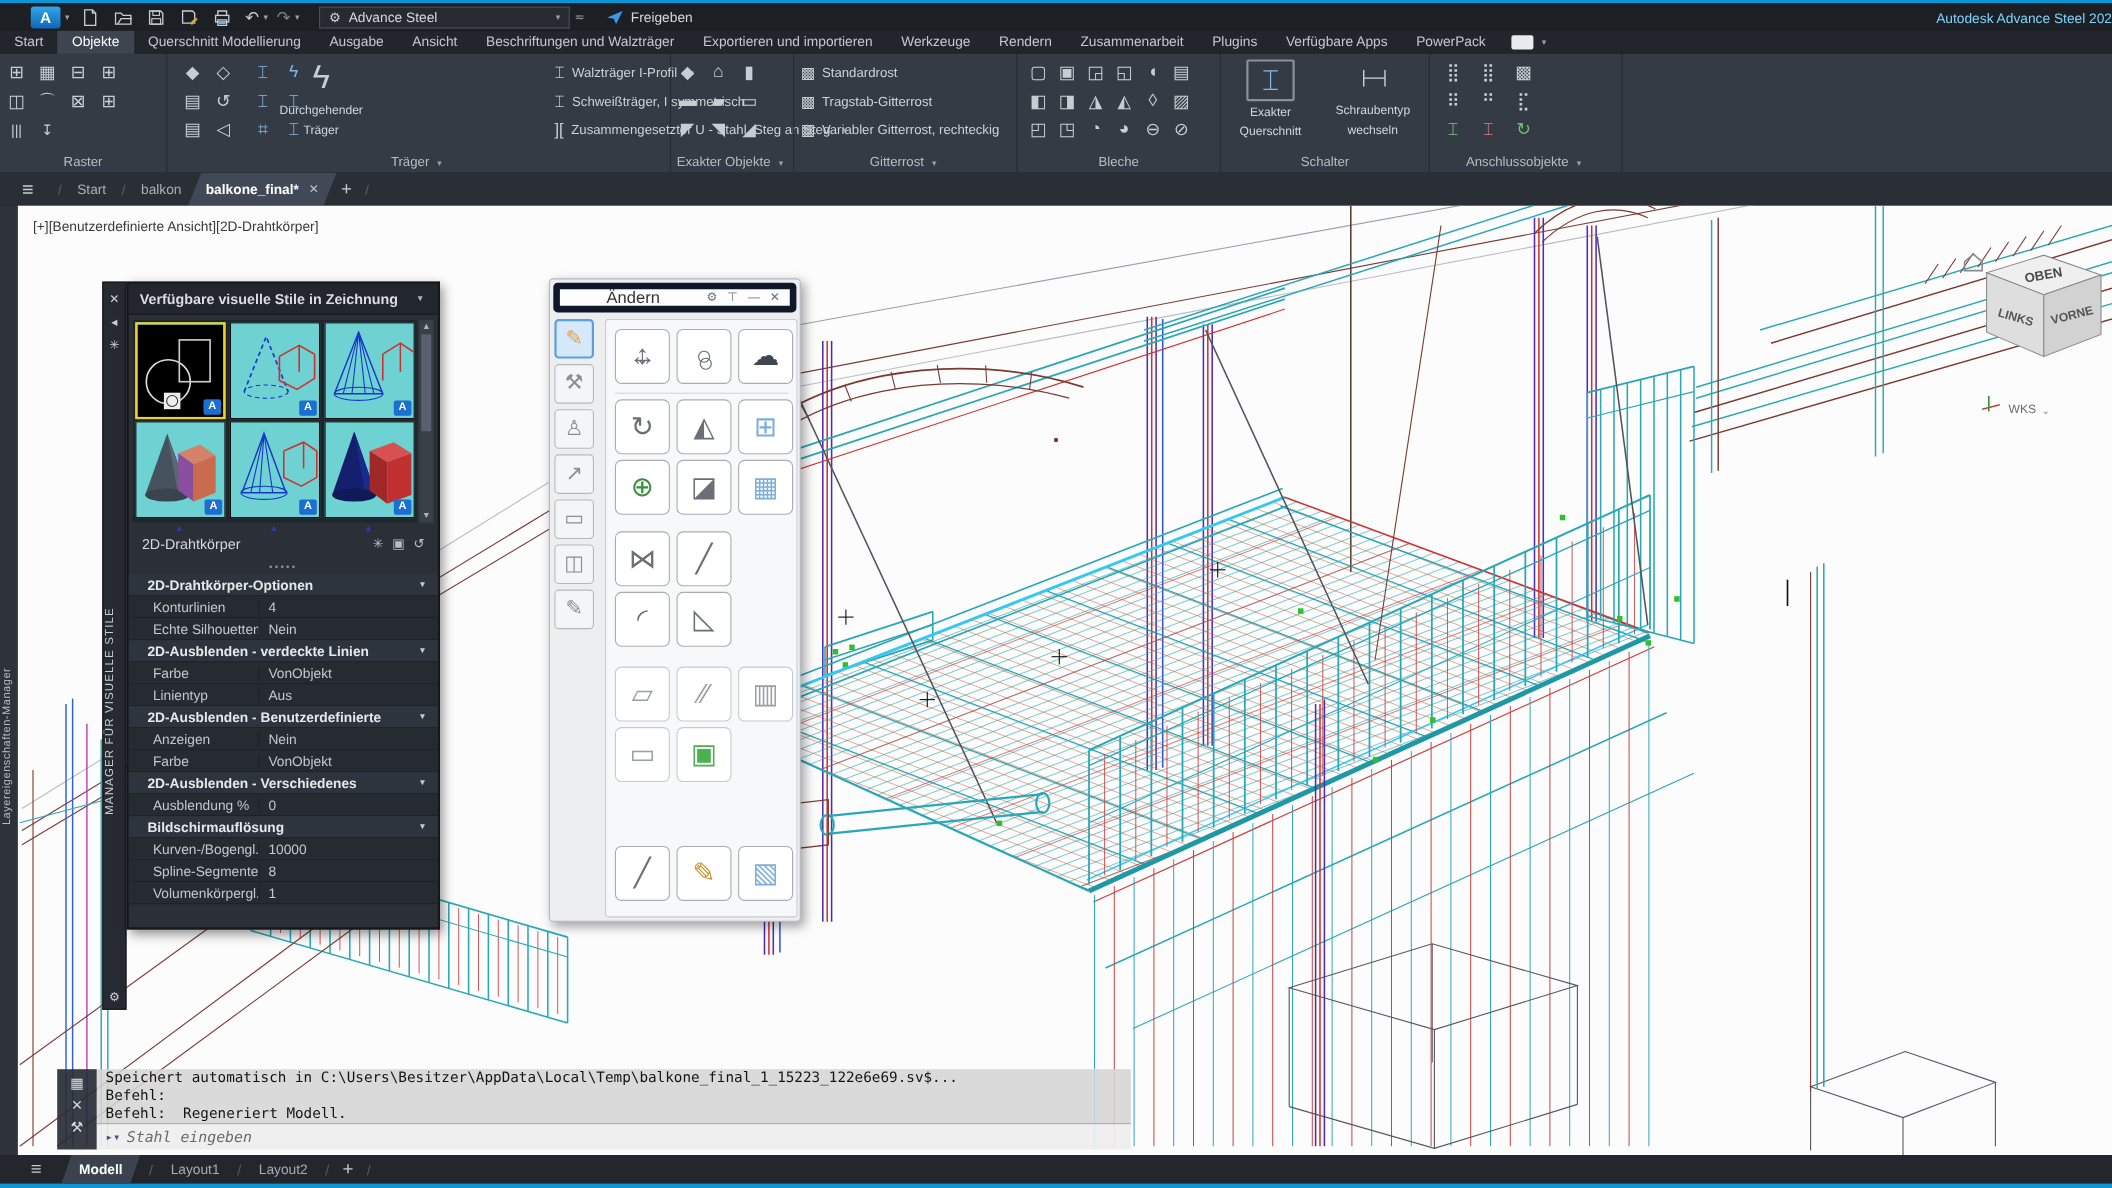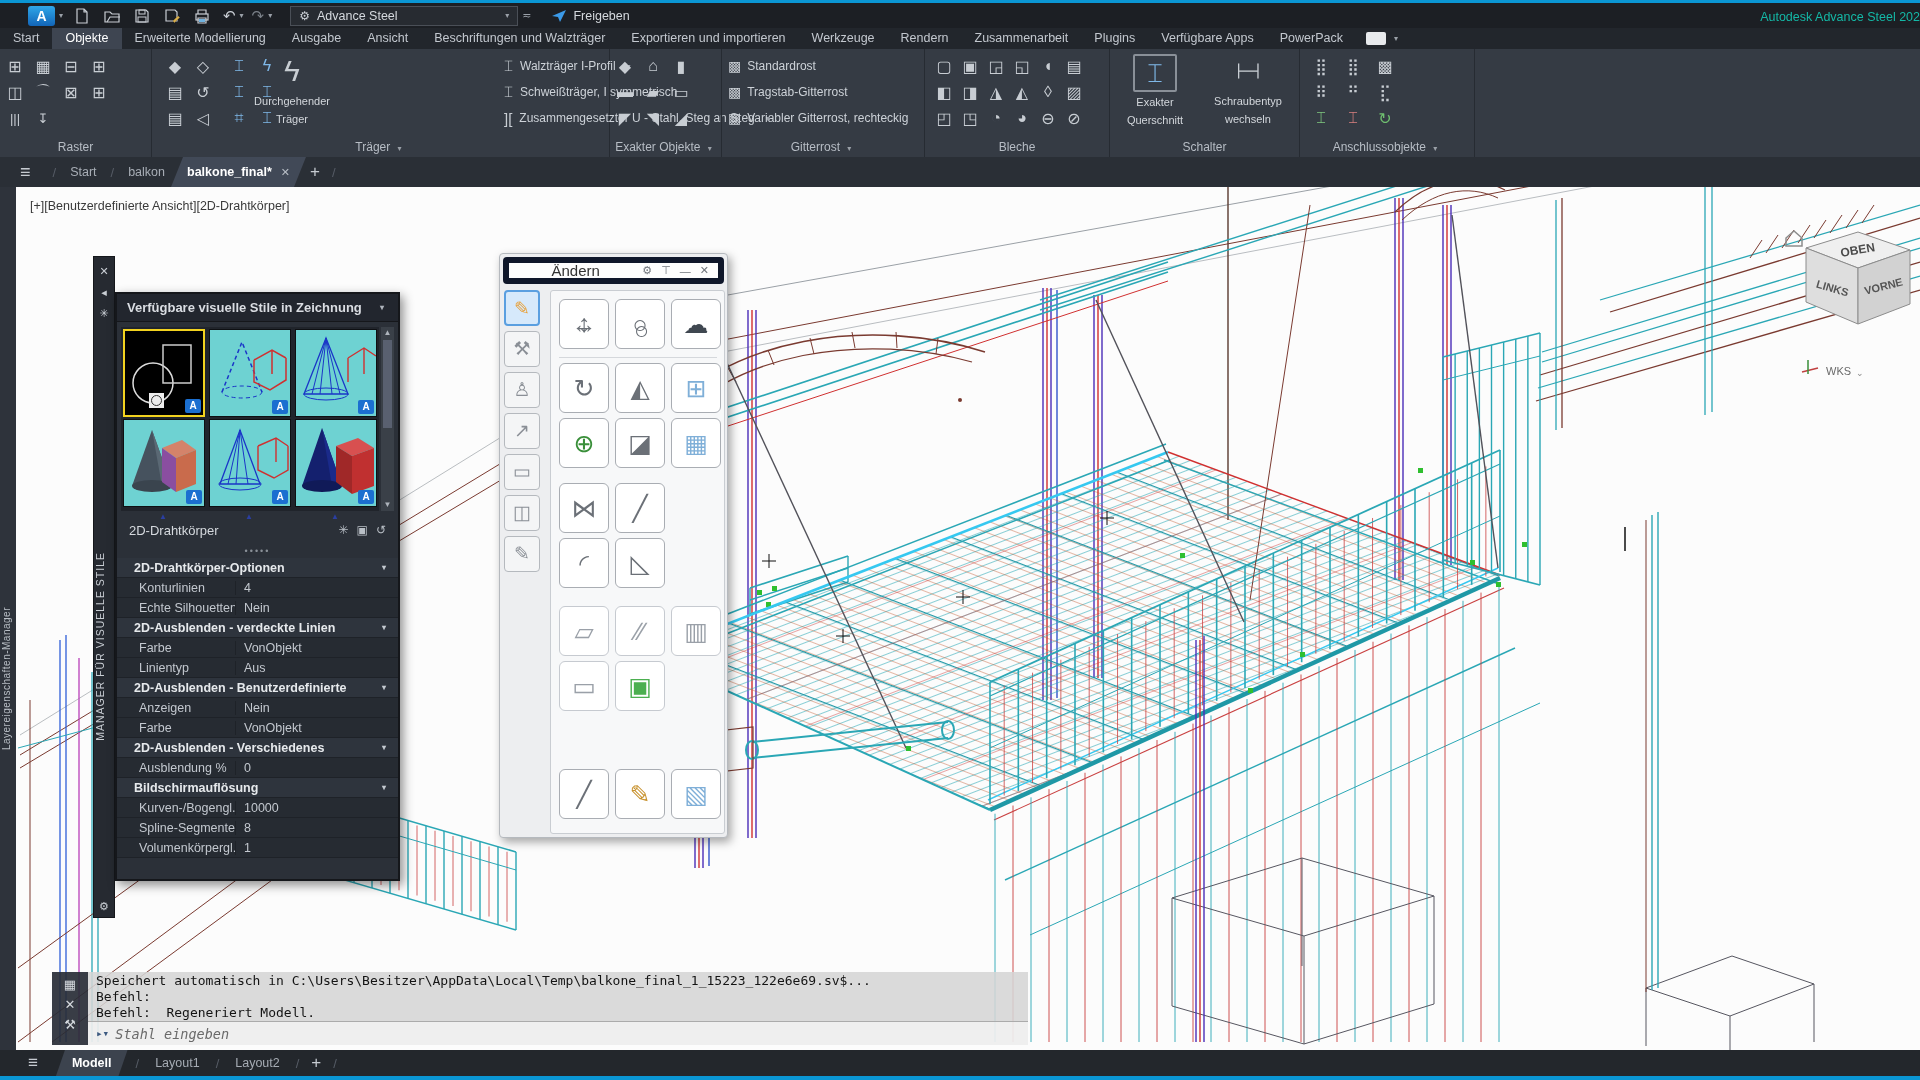--- a/index.html
+++ b/index.html
@@ -15,21 +15,21 @@
           background:linear-gradient(180deg,#2FA7E8,#1265B8); color:#fff; font-weight:bold;
           font-size:14px; text-align:center; line-height:20px; }
   .caret { font-size:8px; color:#9AA0A8; margin:0 4px; }
   .qicon { width:16px; height:16px; margin:0 7px; display:inline-block; }
   .qicon svg { display:block; }
   .wsbox { display:flex; align-items:center; height:20px; margin-left:14px; padding:0 8px;
            width:228px; border:1px solid #4A4F57; background:#272B31; color:#D5D9DE; font-size:12.5px; }
   .wsbox .gear { margin-right:7px; color:#C9CED4; font-size:12px; }
   .wsbox .wscaret { margin-left:auto; font-size:8px; color:#9AA0A8; }
   .share { display:flex; align-items:center; margin-left:16px; color:#D5D9DE; font-size:12.5px; }
-  .apptitle { right:0; top:7px; color:#14b8a6; font-size:12.5px; white-space:nowrap; }
+  .apptitle { right:0; top:7px; color:#7dd3fc; font-size:12.5px; white-space:nowrap; }
 
   
   #ribbontabs { left:0; top:28px; width:1920px; height:21px; background:#22262C;
                 display:flex; align-items:stretch; color:#C3C8CF; font-size:12.5px; }
   #ribbontabs .rtab { padding:0 13px; line-height:21px; cursor:default; white-space:nowrap; }
   #ribbontabs .rtab.active { background:#3E4551; color:#FFFFFF; }
   #ribbontabs .rtab-ov { margin-left:10px; display:flex; align-items:center; gap:4px; }
   .ovbox { width:20px; height:13px; background:#E8EAED; border-radius:2px; }
 
   
@@ -73,21 +73,21 @@
   #vplabel { left:30px; top:199px; color:#3A3A3A; font-size:12.5px; }
 
   
   #vspal-strip { left:93px; top:256px; width:22px; height:662px; background:#262A31;
                  border:1px solid #15171B; color:#C9CED4; }
   #vspal-strip .sic { display:block; text-align:center; font-size:11px; margin-top:8px; }
   #vspal-strip .vtitle { position:absolute; top:295px; left:0; width:20px; text-align:center;
                  color:#C9CED4; font-size:10.5px; letter-spacing:1px; writing-mode:vertical-rl;
                  transform:rotate(180deg); white-space:nowrap; }
   #vspal { left:115px; top:256px; width:285px; height:589px; background:#2B3038;
-           border:2px solid #15171B; box-shadow:3px 4px 10px rgba(0,0,0,.45);margin-top:36px; }
+           border:2px solid #15171B; box-shadow:3px 4px 10px rgba(0,0,0,.45); }
   #vspal .hd { height:28px; background:#22262E; border-bottom:1px solid #15171B; display:flex;
                align-items:center; color:#DADDE2; font-weight:bold; font-size:13px; padding:0 10px; }
   #vspal .hd .caret { margin-left:auto; color:#AEB4BC; }
   .thumbwrap { position:absolute; left:4px; top:33px; width:258px; height:184px; background:#20242B; }
   .thumb { position:absolute; width:82px; height:88px; background:#6ED2D2; border:1px solid #0E1013; }
   .thumb.sel { border:2px solid #F2D21F; }
   .thumb svg { display:block; }
   .abadge { position:absolute; right:2px; bottom:2px; width:16px; height:14px; background:#1B6FD0;
             border-radius:2px; color:#fff; font-size:10px; font-weight:bold; text-align:center; line-height:14px; }
   .tmark { position:absolute; top:218px; font-size:8px; color:#2B3FA0; }
@@ -206,21 +206,21 @@
         </svg>
       <span>Freigeben</span>
     </div>
   </div>
   <div class="abs apptitle">Autodesk Advance Steel 202</div>
 </div>
 
 <div class="abs" id="ribbontabs">
   <span class="rtab">Start</span>
   <span class="rtab active">Objekte</span>
-  <span class="rtab">Erweiterte Modellierung</span>
+  <span class="rtab">Querschnitt Modellierung</span>
   <span class="rtab">Ausgabe</span>
   <span class="rtab">Ansicht</span>
   <span class="rtab">Beschriftungen und Walzträger</span>
   <span class="rtab">Exportieren und importieren</span>
   <span class="rtab">Werkzeuge</span>
   <span class="rtab">Rendern</span>
   <span class="rtab">Zusammenarbeit</span>
   <span class="rtab">Plugins</span>
   <span class="rtab">Verfügbare Apps</span>
   <span class="rtab">PowerPack</span>

